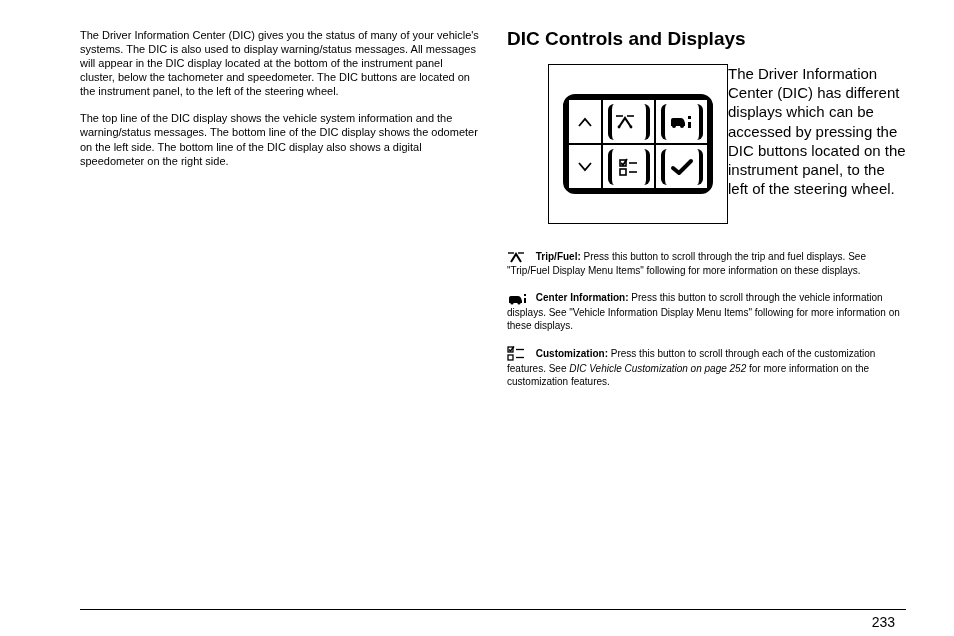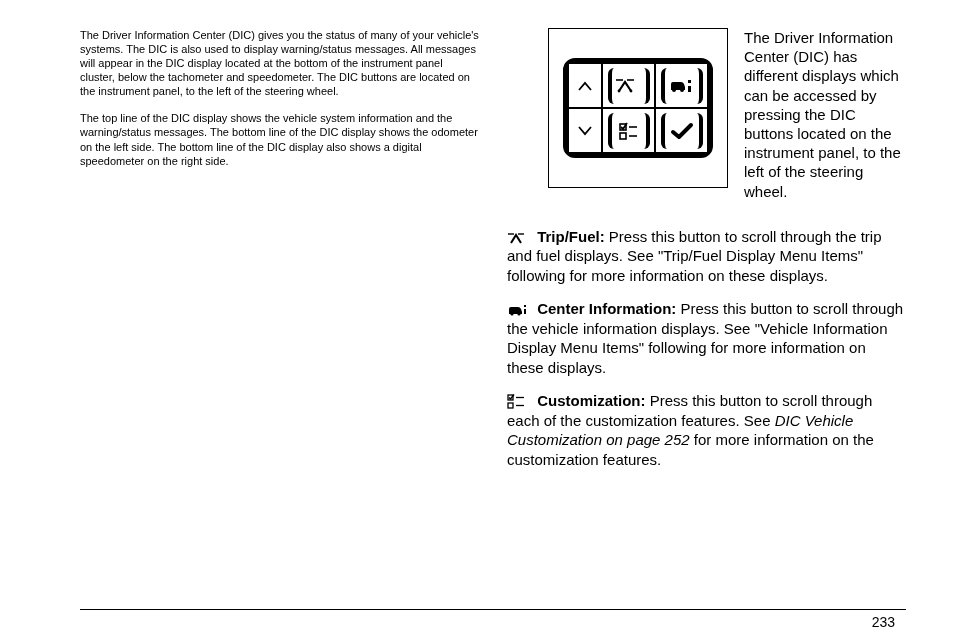--- a/index.html
+++ b/index.html
@@ -32,21 +32,20 @@
     font-weight: bold;
     margin-bottom: 14px;
   }
   p {
     font-size: 11px;
     line-height: 1.28;
     margin-bottom: 13px;
   }
   .right-intro {
     display: flex;
-    gap: 16px;
     margin-bottom: 26px;
     padding-left: 41px;
   }
   .diagram {
     border: 1.5px solid #000;
     width: 180px;
     height: 160px;
     display: flex;
     align-items: center;
     justify-content: center;
@@ -76,21 +75,21 @@
     height: 36px;
     background: #fff;
     border-left: 4px solid #000;
     border-right: 4px solid #000;
     border-radius: 6px;
     display: flex;
     align-items: center;
     justify-content: center;
   }
   .intro-text { font-size: 15px; line-height: 1.28; }
-  .entry { font-size: 15px; line-height: 1.3; margin-bottom: 14px; }
+  .entry { font-size: 10px; line-height: 1.3; margin-bottom: 14px; }
   .entry .label { font-weight: bold; }
   .entry .icon-lead {
     display: inline-block;
     width: 26px;
     vertical-align: middle;
   }
   .italic { font-style: italic; }
   .footer-rule {
     position: absolute;
     left: 80px;
@@ -109,20 +108,21 @@
 </head>
 <body>
 
 <div class="cols">
   <div class="col">
     <p>The Driver Information Center (DIC) gives you the status of many of your vehicle's systems. The DIC is also used to display warning/status messages. All messages will appear in the DIC display located at the bottom of the instrument panel cluster, below the tachometer and speedometer. The DIC buttons are located on the instrument panel, to the left of the steering wheel.</p>
     <p>The top line of the DIC display shows the vehicle system information and the warning/status messages. The bottom line of the DIC display shows the odometer on the left side. The bottom line of the DIC display also shows a digital speedometer on the right side.</p>
   </div>
 
   <div class="col">
+    <h2>DIC Controls and Displays</h2>
 
     <div class="right-intro">
       <div class="diagram">
         <div class="dic-panel">
           <div class="dic-cell narrow">
             <svg width="16" height="12" viewBox="0 0 16 12">
               <path d="M2 10 L8 3 L14 10" stroke="#000" stroke-width="1.8" fill="none"></path>
             </svg>
           </div>
           <div class="dic-cell">

